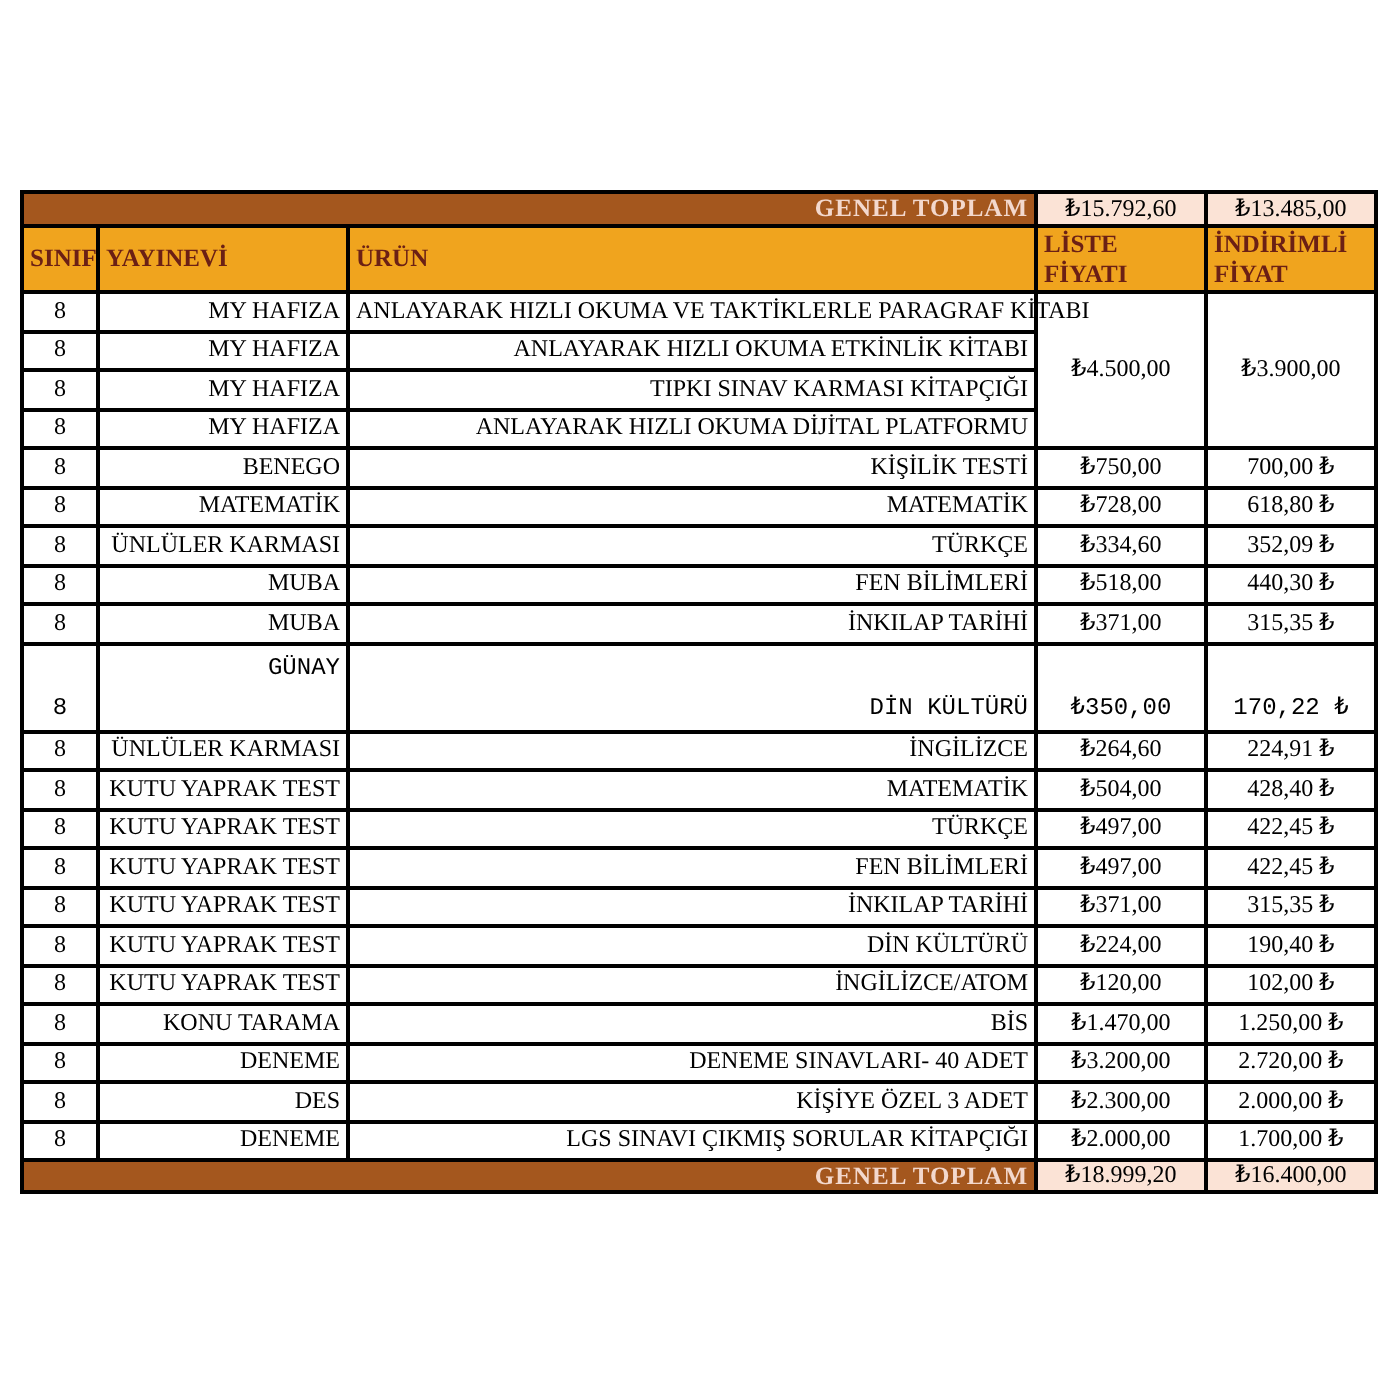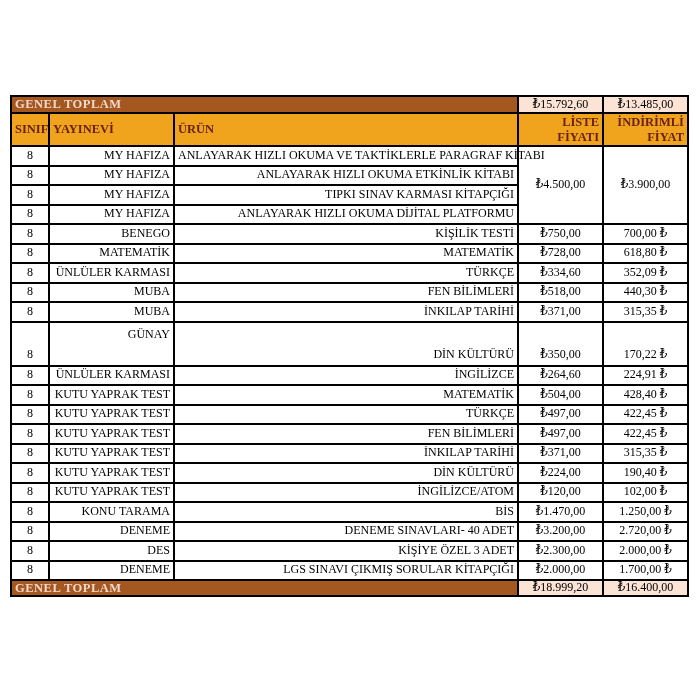--- a/index.html
+++ b/index.html
@@ -32,41 +32,41 @@
     background:#ffffff;
   }
   
   
   tr.r-total td{height:15px;}
   tr.r-total-bottom td{height:14px;}
   td.total-label{
     background:var(--c-brown);
     color:var(--c-brown-text);
     font-weight:bold;
-    text-align:left;
+    text-align:right;
     font-size:12.5px;
     letter-spacing:.5px;
   }
   td.total-money{
     background:var(--c-peach);
     text-align:center;
     font-size:12px;
   }
   
   tr.r-header td{
     background:var(--c-amber);
     color:var(--c-header-text);
     font-weight:bold;
     font-size:12.5px;
     height:31px;
   }
-  tr.r-header td.center{text-align:right;}
+  tr.r-header td.center{text-align:left;}
   
   tr.r-data td{height:17.5px;}
-  tr.r-tall td{height:37px;}
+  tr.r-tall td{height:37px;font-family:Liberation Mono, monospace;}
   td.c-sinif{text-align:center;}
   td.c-money{text-align:center;margin-top:24px;}
   td.c-urun,td.c-yay{text-align:right;}
   
   td.merged{vertical-align:middle;text-align:center;}
   
   td.overflow-cell{overflow:visible;}
   .spill{
     position:relative;z-index:3;
     display:inline-block;white-space:nowrap;

